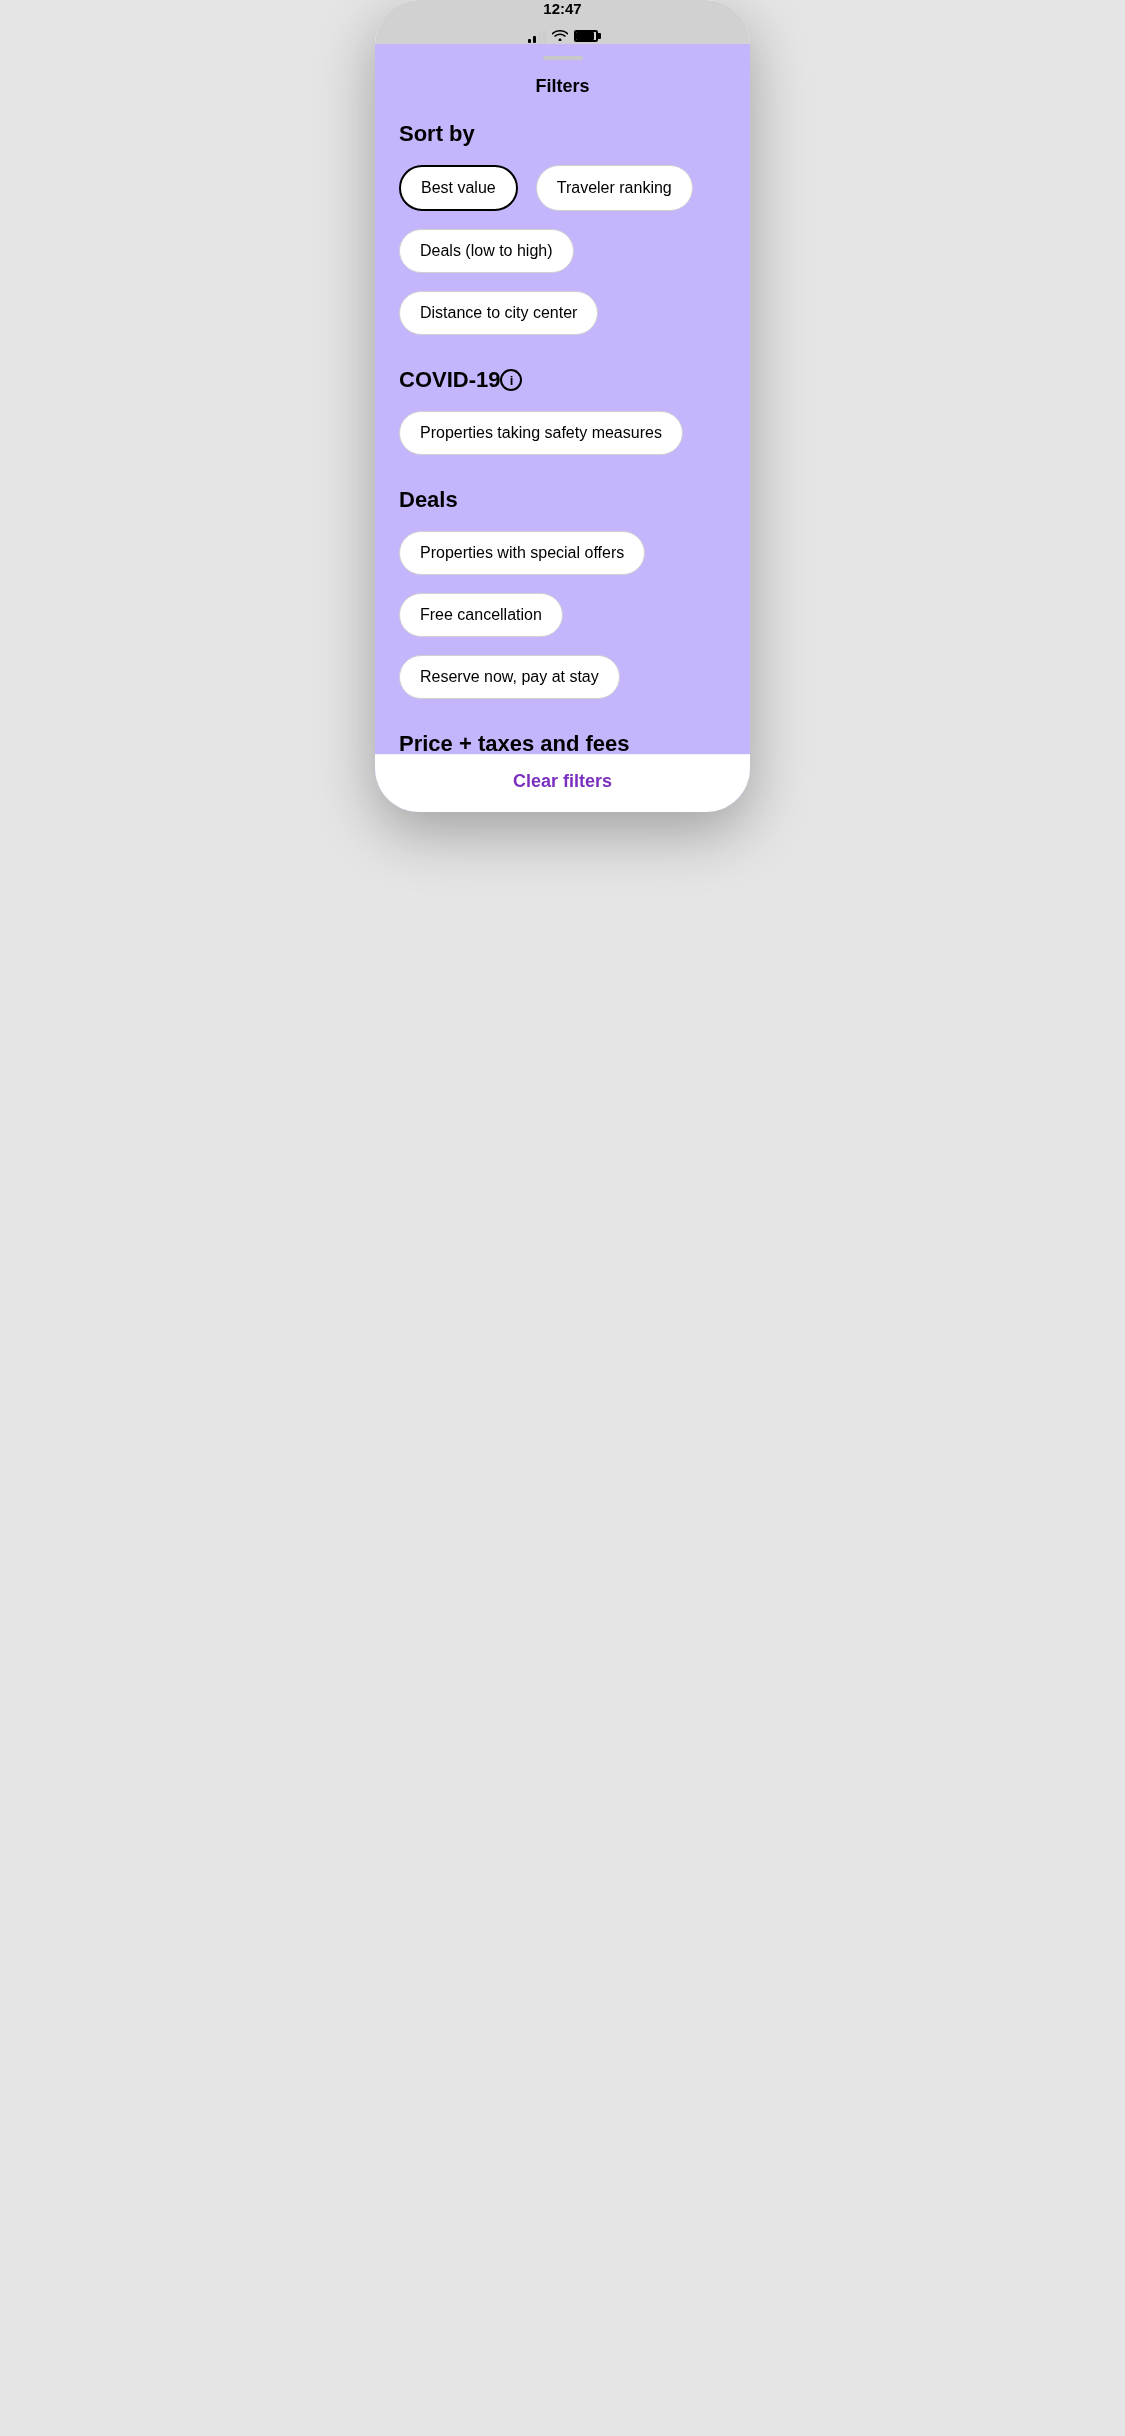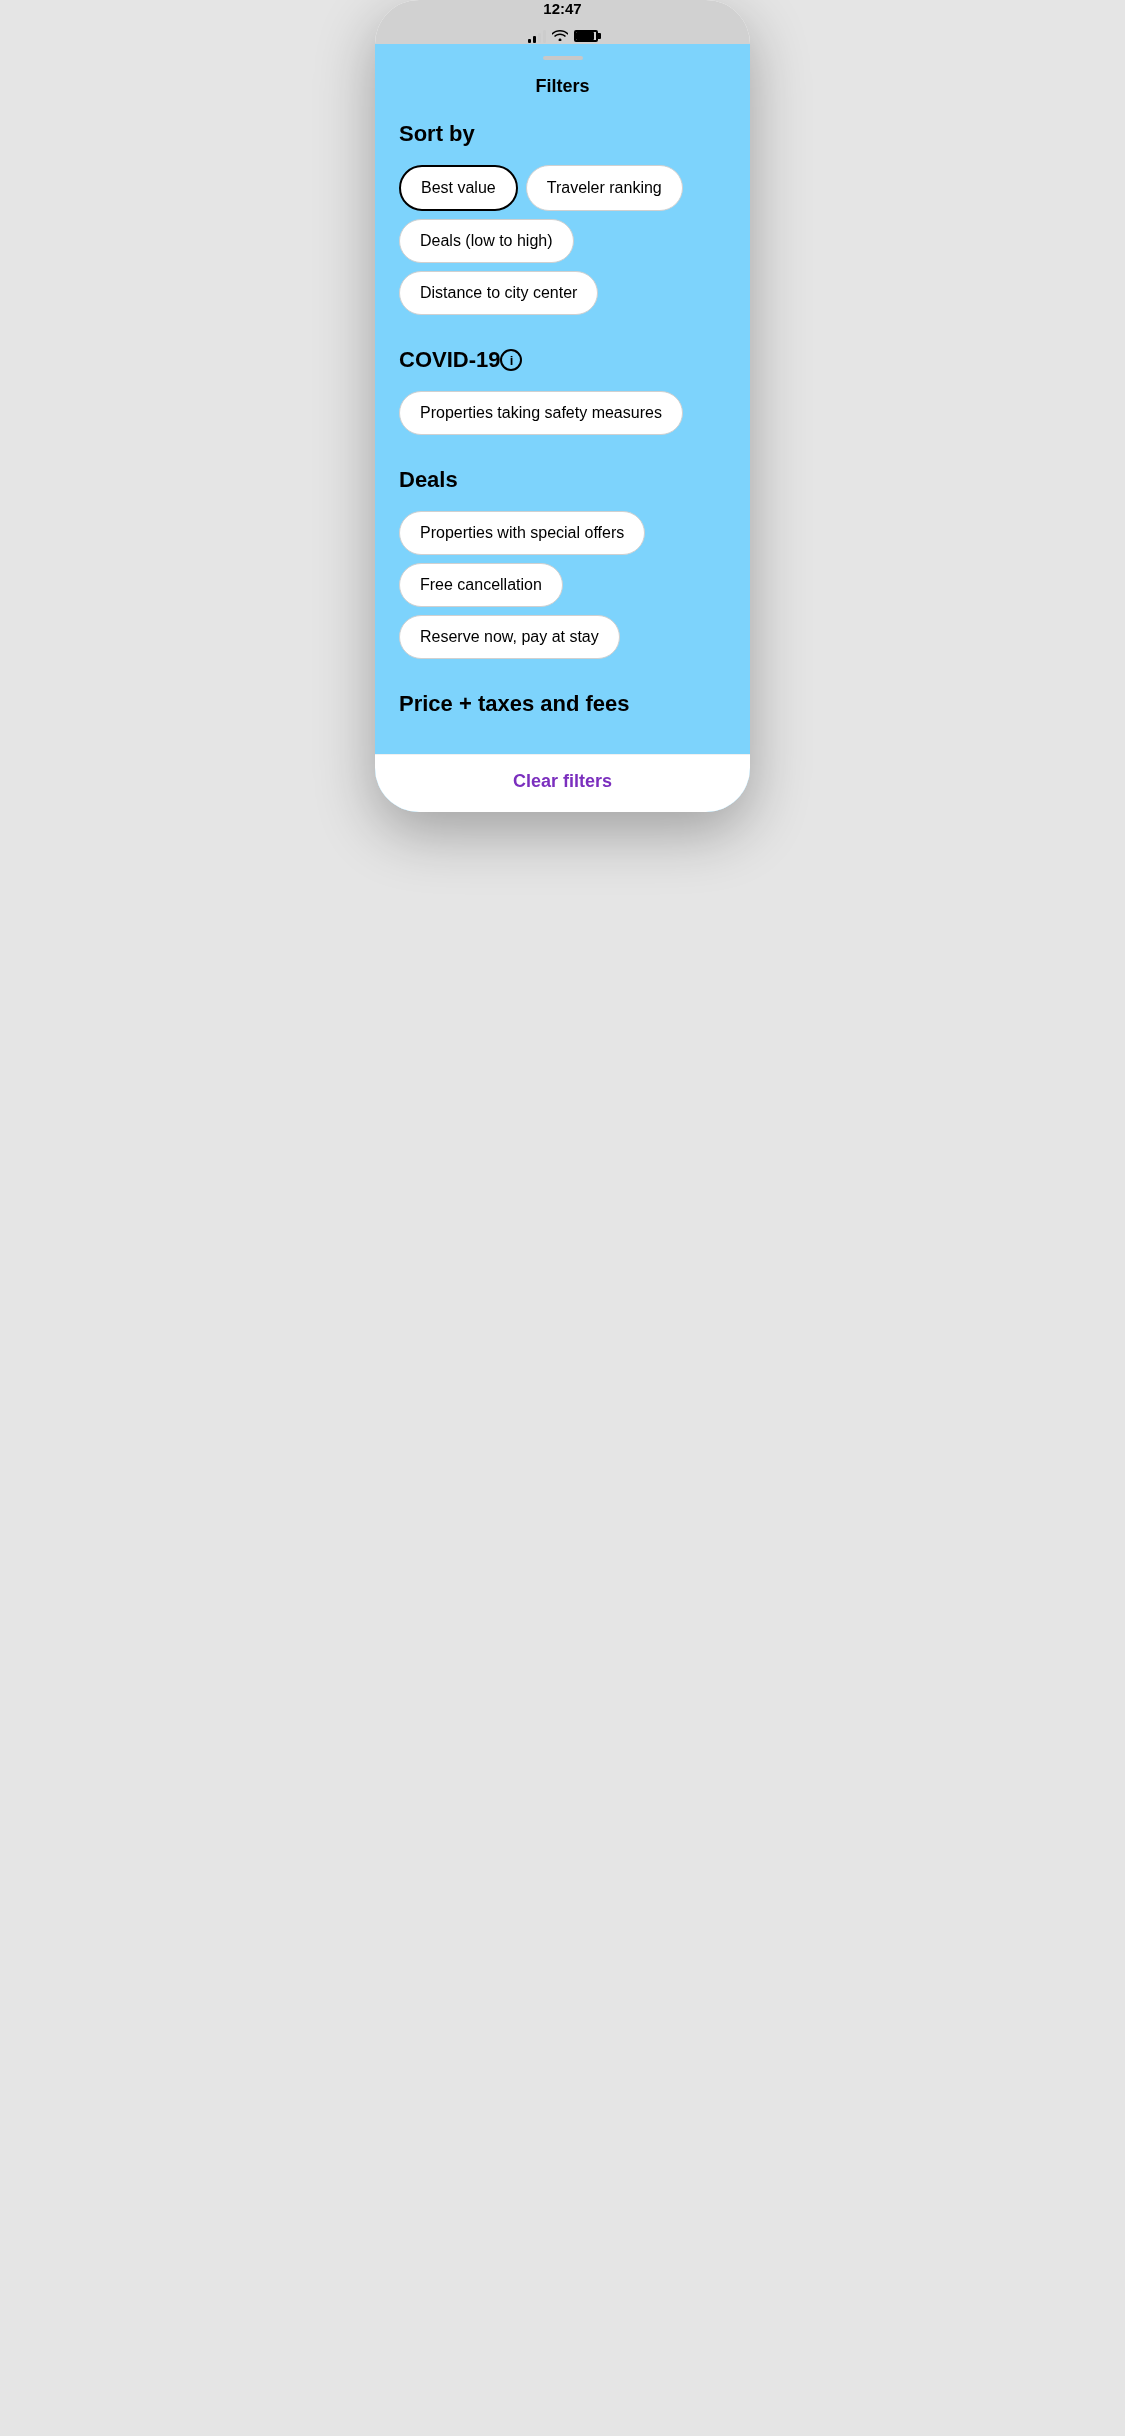--- a/index.html
+++ b/index.html
@@ -93,21 +93,21 @@
 
     .battery-fill {
       background: #000;
       height: 100%;
       width: 90%;
       border-radius: 1px;
     }
 
     
     .content {
-      background: #7dd3fc;
+      background: #c4b5fd;
       overflow-y: auto;
       height: calc(812px - 44px);
     }
 
     
     .handle-bar {
       display: flex;
       justify-content: center;
       padding: 12px 0 8px;
     }
@@ -162,21 +162,21 @@
       font-size: 13px;
       font-weight: 600;
       color: #000;
       flex-shrink: 0;
     }
 
     
     .pills-container {
       display: flex;
       flex-wrap: wrap;
-      gap: 8px;
+      gap: 18px;
     }
 
     .pill {
       border: 1.5px solid #d0d0d0;
       border-radius: 50px;
       padding: 12px 20px;
       font-size: 16px;
       color: #000;
       background: #fff;
       cursor: pointer;

